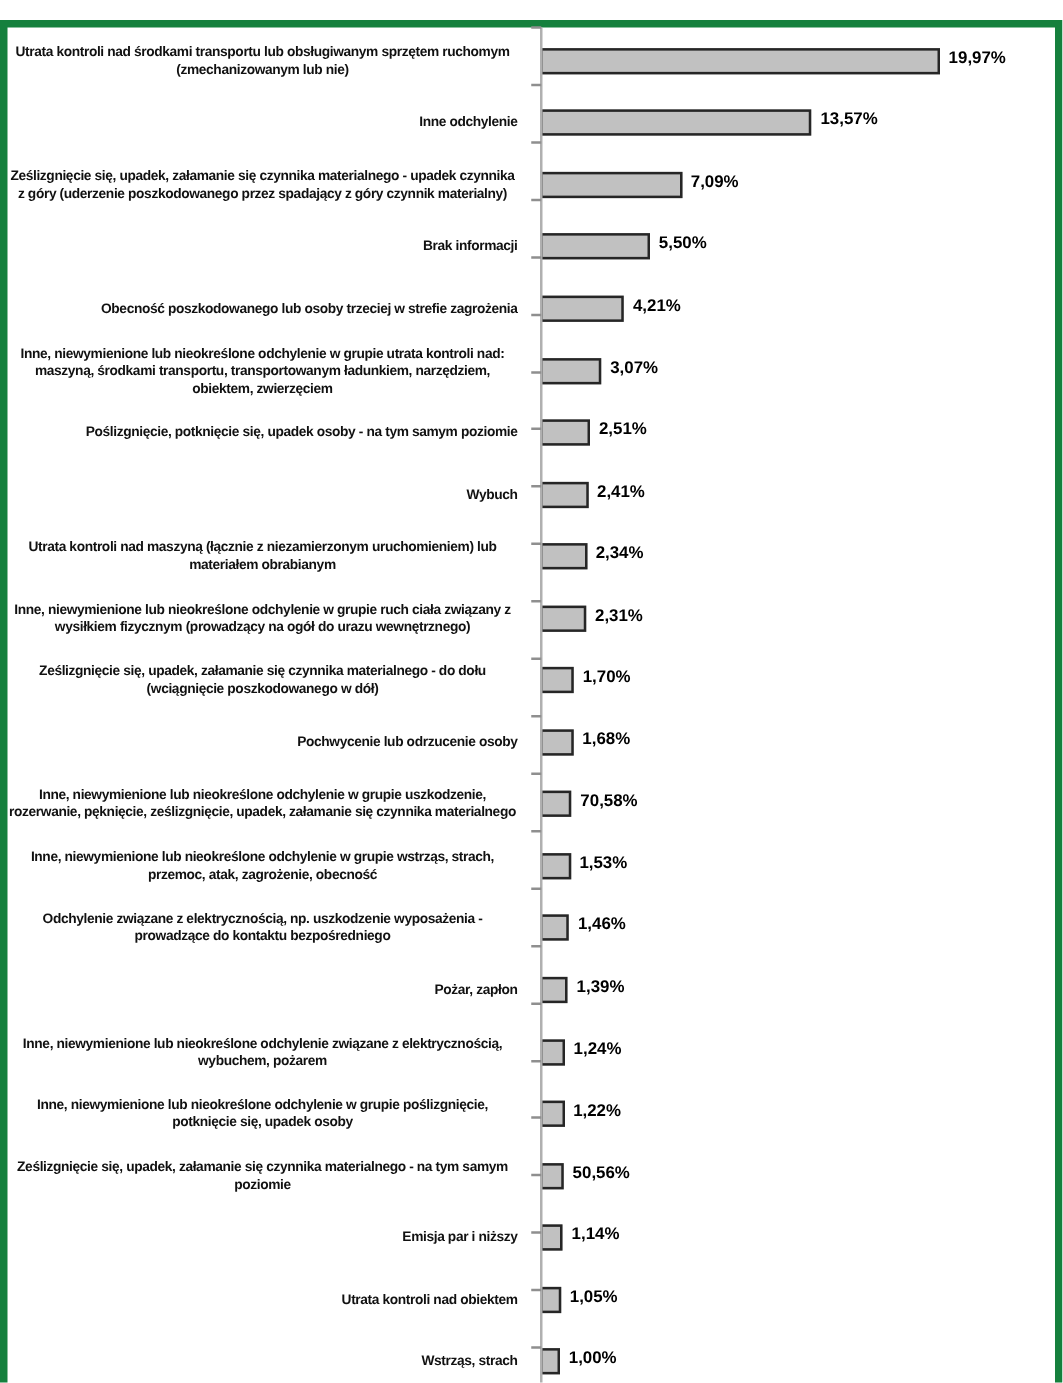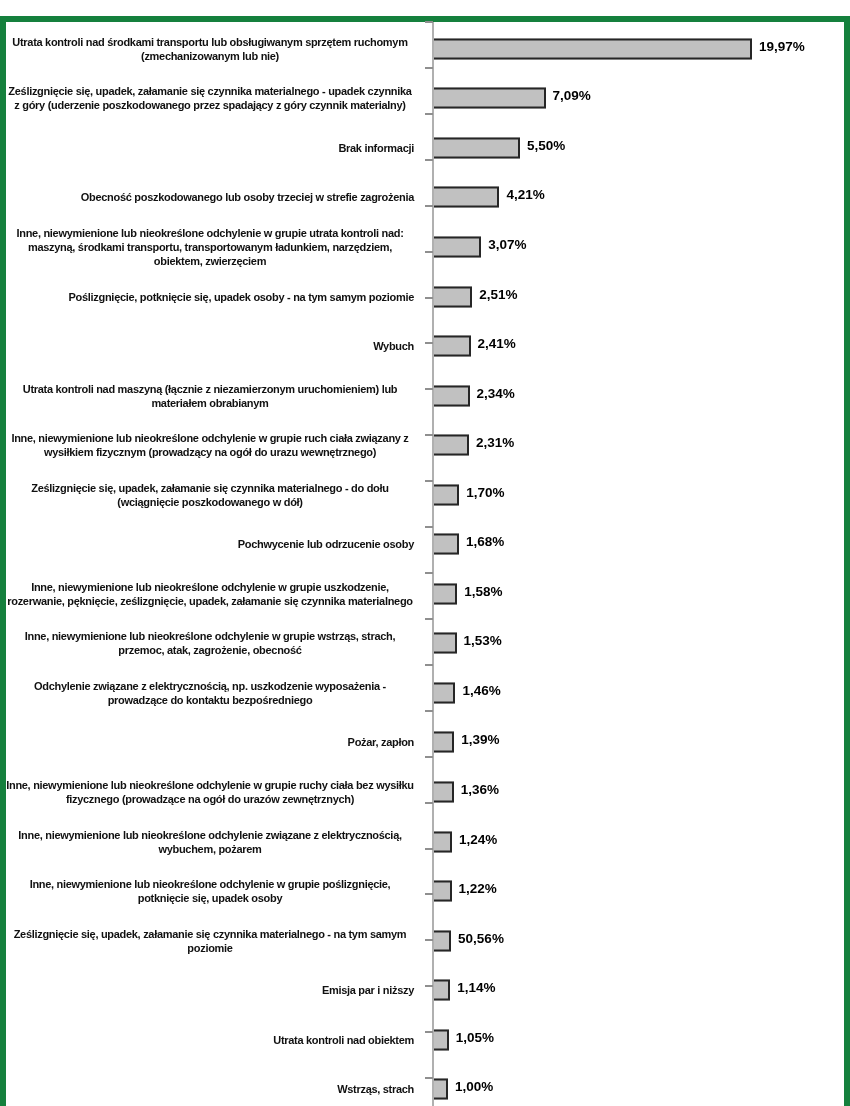--- a/index.html
+++ b/index.html
@@ -82,20 +82,27 @@
   <div class="plot-area">
     <div class="rows">
         <div class="row">
           <div class="cat-label">Utrata kontroli nad środkami transportu lub obsługiwanym sprzętem ruchomym (zmechanizowanym lub nie)</div>
           <div class="bar-wrap">
             <div class="bar" style="width: 319.9px; background: rgb(193, 193, 193); border-color: rgb(38, 38, 38);"></div>
             <div class="val-label">19,97%</div>
           </div>
         </div>
         <div class="row">
+          <div class="cat-label">Inne odchylenie</div>
+          <div class="bar-wrap">
+            <div class="bar" style="width: 217.4px; background: rgb(193, 193, 193); border-color: rgb(38, 38, 38);"></div>
+            <div class="val-label">13,57%</div>
+          </div>
+        </div>
+        <div class="row">
           <div class="cat-label">Ześlizgnięcie się, upadek, załamanie się czynnika materialnego - upadek czynnika z góry (uderzenie poszkodowanego przez spadający z góry czynnik materialny)</div>
           <div class="bar-wrap">
             <div class="bar" style="width: 113.6px; background: rgb(193, 193, 193); border-color: rgb(38, 38, 38);"></div>
             <div class="val-label">7,09%</div>
           </div>
         </div>
         <div class="row">
           <div class="cat-label">Brak informacji</div>
           <div class="bar-wrap">
             <div class="bar" style="width: 88.1px; background: rgb(193, 193, 193); border-color: rgb(38, 38, 38);"></div>
@@ -155,21 +162,21 @@
           <div class="cat-label">Pochwycenie lub odrzucenie osoby</div>
           <div class="bar-wrap">
             <div class="bar" style="width: 26.9px; background: rgb(193, 193, 193); border-color: rgb(38, 38, 38);"></div>
             <div class="val-label">1,68%</div>
           </div>
         </div>
         <div class="row">
           <div class="cat-label">Inne, niewymienione lub nieokreślone odchylenie w grupie uszkodzenie, rozerwanie, pęknięcie, ześlizgnięcie, upadek, załamanie się czynnika materialnego</div>
           <div class="bar-wrap">
             <div class="bar" style="width: 25.3px; background: rgb(193, 193, 193); border-color: rgb(38, 38, 38);"></div>
-            <div class="val-label">1,58%</div>
+            <div class="val-label">70,58%</div>
           </div>
         </div>
         <div class="row">
           <div class="cat-label">Inne, niewymienione lub nieokreślone odchylenie w grupie wstrząs, strach, przemoc, atak, zagrożenie, obecność</div>
           <div class="bar-wrap">
             <div class="bar" style="width: 24.5px; background: rgb(193, 193, 193); border-color: rgb(38, 38, 38);"></div>
             <div class="val-label">1,53%</div>
           </div>
         </div>
         <div class="row">
@@ -177,27 +184,20 @@
           <div class="bar-wrap">
             <div class="bar" style="width: 23.4px; background: rgb(193, 193, 193); border-color: rgb(38, 38, 38);"></div>
             <div class="val-label">1,46%</div>
           </div>
         </div>
         <div class="row">
           <div class="cat-label">Pożar, zapłon</div>
           <div class="bar-wrap">
             <div class="bar" style="width: 22.3px; background: rgb(193, 193, 193); border-color: rgb(38, 38, 38);"></div>
             <div class="val-label">1,39%</div>
-          </div>
-        </div>
-        <div class="row">
-          <div class="cat-label">Inne, niewymienione lub nieokreślone odchylenie w grupie ruchy ciała bez wysiłku fizycznego (prowadzące na ogół do urazów zewnętrznych)</div>
-          <div class="bar-wrap">
-            <div class="bar" style="width: 21.8px; background: rgb(193, 193, 193); border-color: rgb(38, 38, 38);"></div>
-            <div class="val-label">1,36%</div>
           </div>
         </div>
         <div class="row">
           <div class="cat-label">Inne, niewymienione lub nieokreślone odchylenie związane z elektrycznością, wybuchem, pożarem</div>
           <div class="bar-wrap">
             <div class="bar" style="width: 19.9px; background: rgb(193, 193, 193); border-color: rgb(38, 38, 38);"></div>
             <div class="val-label">1,24%</div>
           </div>
         </div>
         <div class="row">

